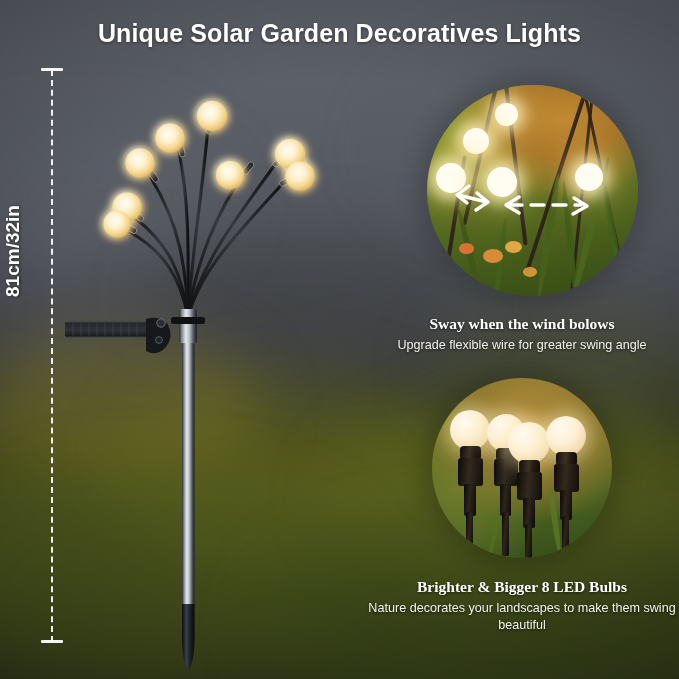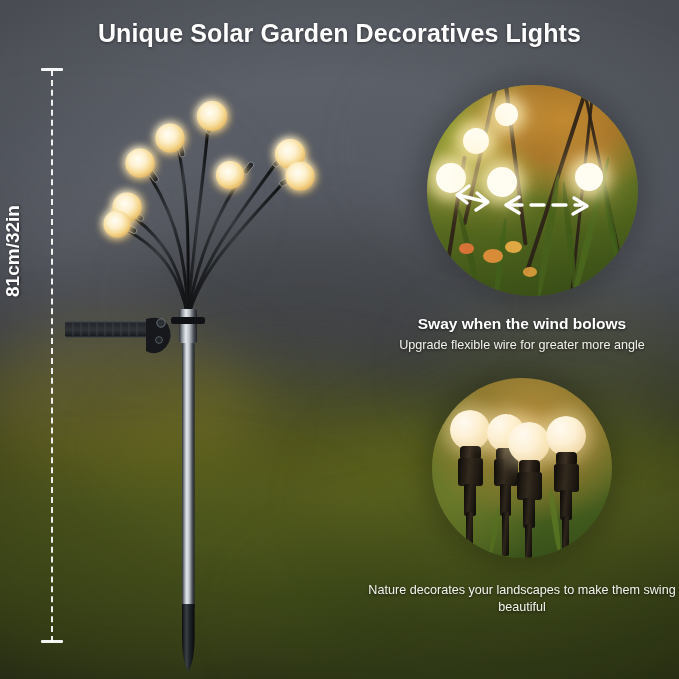--- a/index.html
+++ b/index.html
@@ -121,21 +121,21 @@
   .led .rodtop{position:absolute;border-radius:3px;
     background:linear-gradient(95deg,#0d0b08,#332a1e 45%,#110e0a);}
   .led .rod{position:absolute;border-radius:2px;
     background:linear-gradient(95deg,#0a0806,#2e261b 45%,#0d0b08);}
 
   
   .arrows{position:absolute;inset:0;}
 
   
   .cap-block{position:absolute;left:365px;width:314px;text-align:center;}
-  .cap-head{font-size:15.5px;font-weight:bold;color:#fff;text-shadow:0 1px 3px rgba(0,0,0,.65);}
+  .cap-head{font-size:15.5px;font-weight:bold;color:#fff;text-shadow:0 1px 3px rgba(0,0,0,.65);font-family:Liberation Serif, serif;}
   .cap-sub{font-size:12.6px;color:#f3f3ee;margin-top:4px;line-height:1.35;
            text-shadow:0 1px 3px rgba(0,0,0,.65);}
   .cap-top-block{top:315px;}
   .cap-bot-block{top:578px;}
 </style>
 </head>
 <body>
 
 <div id="stage">
 
@@ -308,21 +308,21 @@
 
         <line x1="82" y1="120" x2="154" y2="120" stroke-dasharray="13 9"></line>
         <polyline points="92,112 79,120 92,128"></polyline>
         <polyline points="147,113 160,121 146,129"></polyline>
       </g>
     </svg>
   </div>
 
   <div class="cap-block cap-top-block">
     <div class="cap-head">Sway when the wind bolows</div>
-    <div class="cap-sub">Upgrade flexible wire for greater more angle</div>
+    <div class="cap-sub">Upgrade flexible wire for greater swing angle</div>
   </div>
 
   <div class="inset inset-bot">
     <div class="scene">
       <div class="bokeh-bg"></div>
 
       <div class="blade" style="left:96px;top:46px;width:5px;height:74px;transform:rotate(5deg);background:#6e8a2a;opacity:.7;"></div>
       <div class="blade" style="left:120px;top:110px;width:6px;height:66px;transform:rotate(-8deg);background:#5c7a24;opacity:.75;"></div>
       <div class="blade" style="left:60px;top:128px;width:5px;height:52px;transform:rotate(10deg);background:#547020;opacity:.7;"></div>
 
@@ -351,16 +351,17 @@
         <div class="globe" style="left:114px;top:38px;width:40px;height:40px;"></div>
         <div class="socket" style="left:124px;top:74px;width:21px;height:14px;"></div>
         <div class="rodtop" style="left:122px;top:86px;width:25px;height:28px;"></div>
         <div class="rod" style="left:128px;top:112px;width:12px;height:30px;"></div>
         <div class="rod" style="left:130px;top:138px;width:7px;height:42px;"></div>
       </div>
     </div>
   </div>
 
   <div class="cap-block cap-bot-block">
+    <div class="cap-head">Brighter &amp; Bigger 8 LED Bulbs</div>
     <div class="cap-sub">Nature decorates your landscapes to make them swing beautiful</div>
   </div>
 
 </div>
 
 </body></html>

